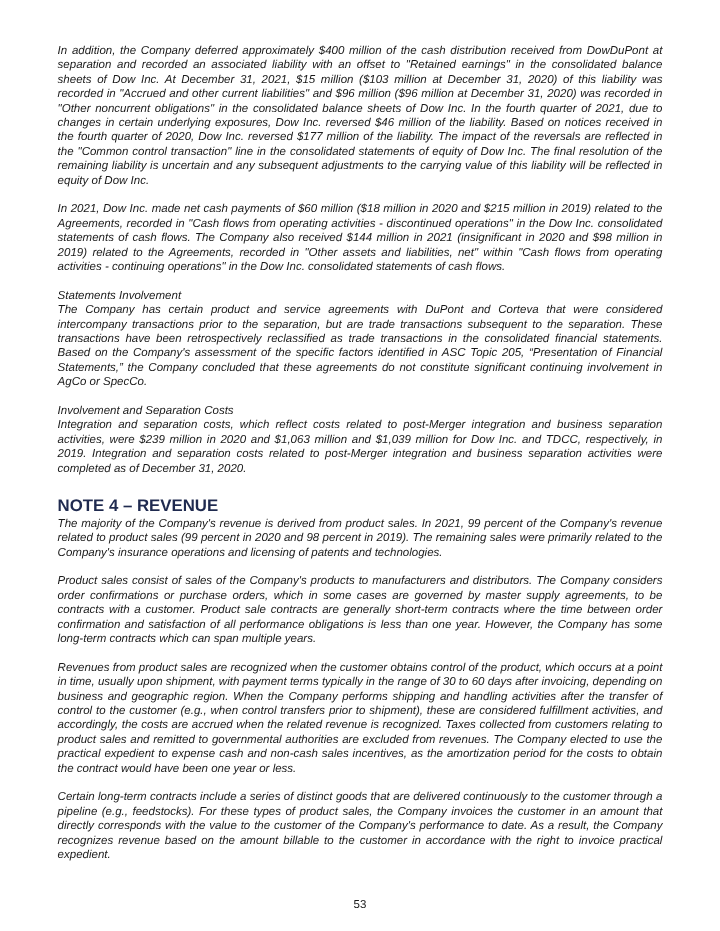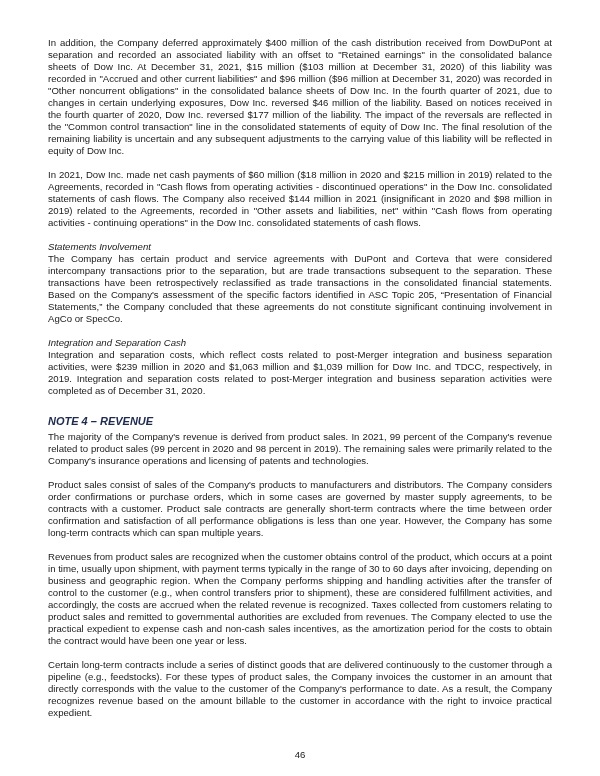--- a/index.html
+++ b/index.html
@@ -2,53 +2,53 @@
 <html><head>
 <meta charset="utf-8">
 <style>
   html, body { margin: 0; padding: 0; background: #ffffff; }
   body { width: 600px; height: 776px; position: relative; overflow: hidden; }
   .page {
     position: absolute; left: 48px; top: 37px; width: 504px;
     font-family: "Liberation Sans", sans-serif;
     font-size: 9.6px; line-height: 12px; color: #1a1a1a;
   }
-  p { margin: 0; text-align: justify; }
+  p { margin: 0; text-align: justify; font-style: italic; }
   .gap { height: 12px; }
   .sub-italic { font-style: italic; margin: 0; }
   .sub-bold { font-weight: bold; margin: 0; }
-  .note-heading { font-weight: bold; color: #1f2a4f; margin: 0; font-size: 11px; font-style: italic; }
+  .note-heading { font-weight: bold; color: #1f2a4f; margin: 0; font-size: 14px; }
   .gap-lg { height: 18px; }
   .page-number {
     position: absolute; top: 749px; left: 0; width: 600px; text-align: center;
     font-family: "Liberation Sans", sans-serif; font-size: 9.6px; color: #1a1a1a;
   }
 </style>
 </head>
 <body>
 
 <div class="page">
   <p>In addition, the Company deferred approximately $400 million of the cash distribution received from DowDuPont at separation and recorded an associated liability with an offset to "Retained earnings" in the consolidated balance sheets of Dow Inc. At December 31, 2021, $15 million ($103 million at December 31, 2020) of this liability was recorded in "Accrued and other current liabilities" and $96 million ($96 million at December 31, 2020) was recorded in "Other noncurrent obligations" in the consolidated balance sheets of Dow Inc. In the fourth quarter of 2021, due to changes in certain underlying exposures, Dow Inc. reversed $46 million of the liability. Based on notices received in the fourth quarter of 2020, Dow Inc. reversed $177 million of the liability. The impact of the reversals are reflected in the "Common control transaction" line in the consolidated statements of equity of Dow Inc. The final resolution of the remaining liability is uncertain and any subsequent adjustments to the carrying value of this liability will be reflected in equity of Dow Inc.</p>
   <div class="gap"></div>
   <p>In 2021, Dow Inc. made net cash payments of $60 million ($18 million in 2020 and $215 million in 2019) related to the Agreements, recorded in "Cash flows from operating activities - discontinued operations" in the Dow Inc. consolidated statements of cash flows. The Company also received $144 million in 2021 (insignificant in 2020 and $98 million in 2019) related to the Agreements, recorded in "Other assets and liabilities, net" within "Cash flows from operating activities - continuing operations" in the Dow Inc. consolidated statements of cash flows.</p>
   <div class="gap"></div>
 
   <div class="sub-italic">Statements Involvement</div>
   <p>The Company has certain product and service agreements with DuPont and Corteva that were considered intercompany transactions prior to the separation, but are trade transactions subsequent to the separation. These transactions have been retrospectively reclassified as trade transactions in the consolidated financial statements. Based on the Company's assessment of the specific factors identified in ASC Topic 205, “Presentation of Financial Statements,” the Company concluded that these agreements do not constitute significant continuing involvement in AgCo or SpecCo.</p>
   <div class="gap"></div>
 
-  <div class="sub-italic">Integration and Separation Cash</div>
+  <div class="sub-italic">Involvement and Separation Costs</div>
   <p>Integration and separation costs, which reflect costs related to post-Merger integration and business separation activities, were $239 million in 2020 and $1,063 million and $1,039 million for Dow Inc. and TDCC, respectively, in 2019. Integration and separation costs related to post-Merger integration and business separation activities were completed as of December 31, 2020.</p>
   <div class="gap-lg"></div>
 
   <div class="note-heading">NOTE 4 – REVENUE</div>
   <div style="height:4px"></div>
   <p>The majority of the Company's revenue is derived from product sales. In 2021, 99 percent of the Company's revenue related to product sales (99 percent in 2020 and 98 percent in 2019). The remaining sales were primarily related to the Company's insurance operations and licensing of patents and technologies.</p>
   <div class="gap"></div>
 
   <p>Product sales consist of sales of the Company's products to manufacturers and distributors. The Company considers order confirmations or purchase orders, which in some cases are governed by master supply agreements, to be contracts with a customer. Product sale contracts are generally short-term contracts where the time between order confirmation and satisfaction of all performance obligations is less than one year. However, the Company has some long-term contracts which can span multiple years.</p>
   <div class="gap"></div>
   <p>Revenues from product sales are recognized when the customer obtains control of the product, which occurs at a point in time, usually upon shipment, with payment terms typically in the range of 30 to 60 days after invoicing, depending on business and geographic region. When the Company performs shipping and handling activities after the transfer of control to the customer (e.g., when control transfers prior to shipment), these are considered fulfillment activities, and accordingly, the costs are accrued when the related revenue is recognized. Taxes collected from customers relating to product sales and remitted to governmental authorities are excluded from revenues. The Company elected to use the practical expedient to expense cash and non-cash sales incentives, as the amortization period for the costs to obtain the contract would have been one year or less.</p>
   <div class="gap"></div>
   <p>Certain long-term contracts include a series of distinct goods that are delivered continuously to the customer through a pipeline (e.g., feedstocks). For these types of product sales, the Company invoices the customer in an amount that directly corresponds with the value to the customer of the Company's performance to date. As a result, the Company recognizes revenue based on the amount billable to the customer in accordance with the right to invoice practical expedient.</p>
 </div>
 
-<div class="page-number">46</div>
+<div class="page-number">53</div>
 
 </body></html>

